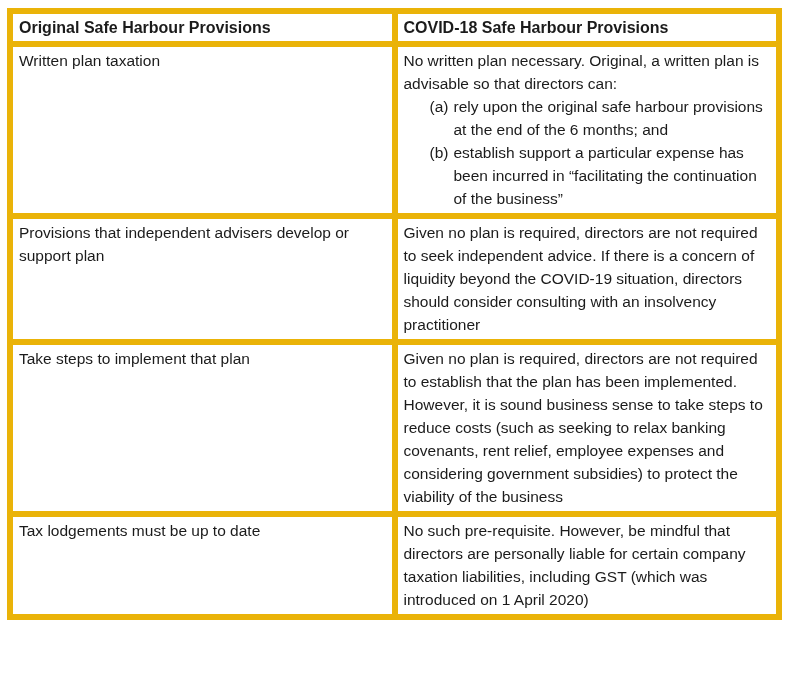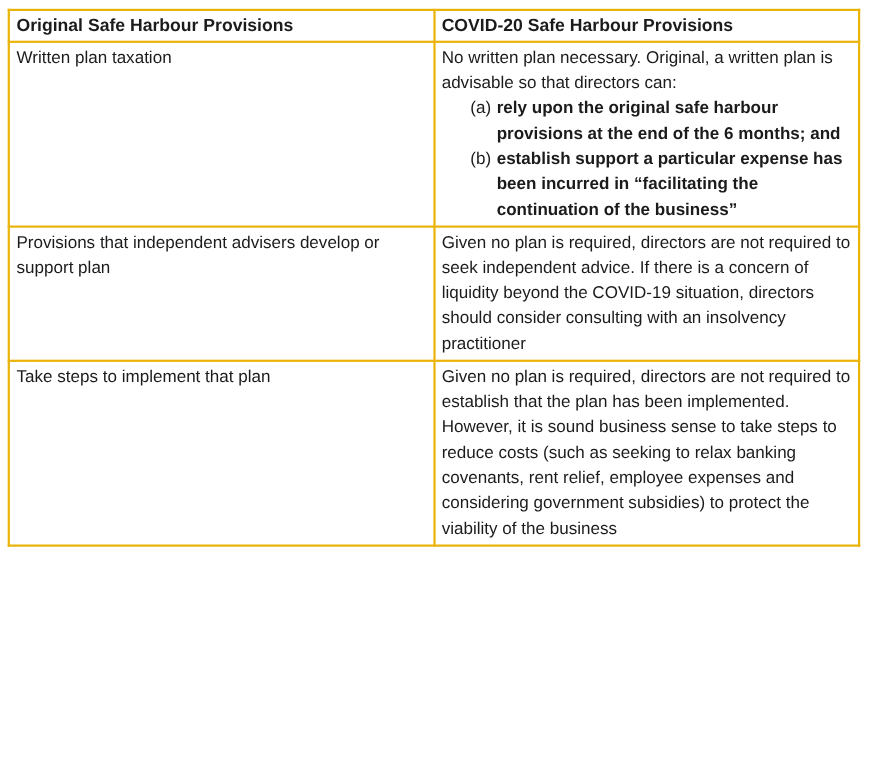--- a/index.html
+++ b/index.html
@@ -21,21 +21,21 @@
   }
   table.shtable {
     width: 775px;
     border-collapse: collapse;
     table-layout: fixed;
     font-size: 15.5px;
     line-height: 23px;
   }
   table.shtable th,
   table.shtable td {
-    border: 2px solid #eab308;
+    border: 6px solid #eab308;
     vertical-align: top;
     padding: 2px 6px 3px 6px;
     width: 50%;
     word-wrap: break-word;
     margin-top: 45px;
   }
   table.shtable th {
     text-align: left;
     font-weight: bold;
     font-size: 16px;
@@ -47,32 +47,31 @@
     display: flex;
     margin: 0;
   }
   .list-marker {
     flex: 0 0 24px;
     margin-left: 26px;
     text-align: left;
   }
   .item-text {
     flex: 1 1 auto;
-    font-weight: bold;
   }
 </style>
 </head>
 <body>
 
 <div class="page">
   <table class="shtable">
     <thead>
       <tr>
         <th>Original Safe Harbour Provisions</th>
-        <th>COVID-20 Safe Harbour Provisions</th>
+        <th>COVID-18 Safe Harbour Provisions</th>
       </tr>
     </thead>
     <tbody>
       <tr>
         <td>Written plan taxation</td>
         <td>
           <div class="covid-intro">No written plan necessary. Original, a written plan is advisable so that directors can:</div>
           <div class="list-item">
             <span class="list-marker">(a)</span>
             <span class="item-text">rely upon the original safe harbour provisions at the end of the 6 months; and</span>
@@ -84,15 +83,19 @@
         </td>
       </tr>
       <tr>
         <td>Provisions that independent advisers develop or support plan</td>
         <td>Given no plan is required, directors are not required to seek independent advice. If there is a concern of liquidity beyond the COVID-19 situation, directors should consider consulting with an insolvency practitioner</td>
       </tr>
       <tr>
         <td>Take steps to implement that plan</td>
         <td>Given no plan is required, directors are not required to establish that the plan has been implemented. However, it is sound business sense to take steps to reduce costs (such as seeking to relax banking covenants, rent relief, employee expenses and considering government subsidies) to protect the viability of the business</td>
       </tr>
+      <tr>
+        <td>Tax lodgements must be up to date</td>
+        <td>No such pre-requisite. However, be mindful that directors are personally liable for certain company taxation liabilities, including GST (which was introduced on 1 April 2020)</td>
+      </tr>
     </tbody>
   </table>
 </div>
 
 </body></html>

